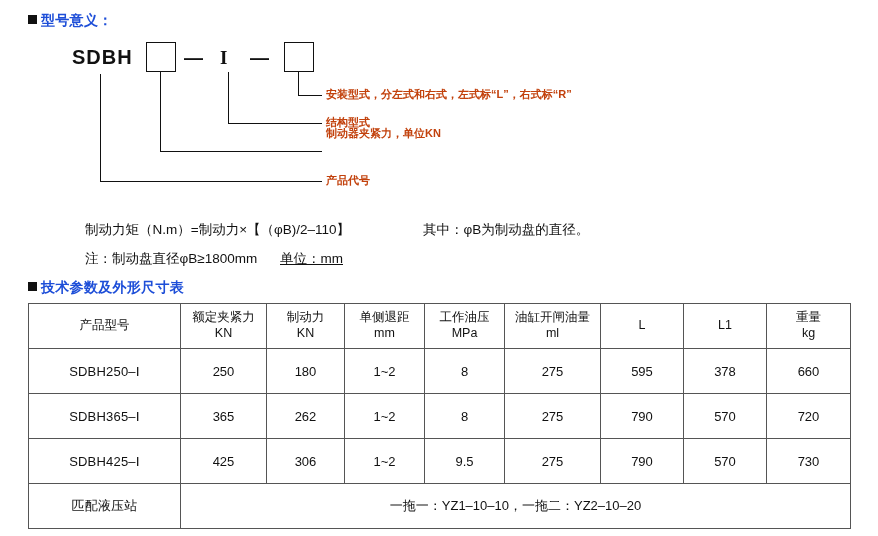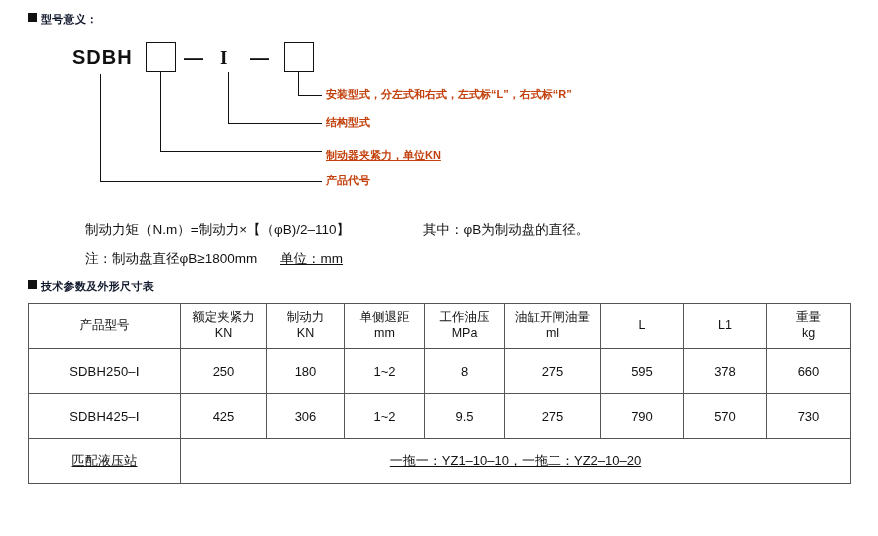--- a/index.html
+++ b/index.html
@@ -12,24 +12,24 @@
     height: 536px;
     font-family: "Liberation Sans", "DejaVu Sans", sans-serif;
     color: #1a1a1a;
     position: relative;
     overflow: hidden;
   }
 
   
   .section-heading {
     position: absolute;
-    font-size: 11px;
+    font-size: 14px;
     font-weight: bold;
     letter-spacing: 0.3px;
-    color: #0f172a;
+    color: #1d4ed8;
     white-space: nowrap;
   }
   .sq-marker {
     display: inline-block;
     width: 9px;
     height: 9px;
     background: #111;
     margin-right: 4px;
     vertical-align: 1px;
   }
@@ -103,21 +103,21 @@
   #c1 { left: 326px; top: 53px; }
 
   
   #v2 { left: 228px; top: 38px; height: 52px; }
   #h2 { left: 228px; top: 89px; width: 94px; }
   #c2 { left: 326px; top: 81px; }
 
   
   #v3 { left: 160px; top: 38px; height: 80px; }
   #h3 { left: 160px; top: 117px; width: 162px; }
-  #c3 { left: 326px; top: 114px; text-decoration: underline; }
+  #c3 { left: 326px; top: 92px; }
 
   
   #v4 { left: 100px; top: 40px; height: 108px; }
   #h4 { left: 100px; top: 147px; width: 222px; }
   #c4 { left: 326px; top: 139px; }
 
   
   .formula-line {
     position: absolute;
     font-size: 13.5px;
@@ -157,21 +157,20 @@
     height: 44px;
     font-size: 13px;
   }
   #spec-table tbody tr td:first-child {
     letter-spacing: 0.2px;
   }
   .hdr-main { display: block; }
   .hdr-unit { display: block; }
   #hydraulic-row td {
     height: 44px;
-    text-decoration: underline;
   }
 </style>
 </head>
 <body>
 
 <div class="section-heading" id="heading-model">
   <span class="sq-marker"></span><span>型号意义：</span>
 </div>
 
 <div id="model-diagram">
@@ -268,20 +267,31 @@
       <td>250</td>
       <td>180</td>
       <td>1~2</td>
       <td>8</td>
       <td>275</td>
       <td>595</td>
       <td>378</td>
       <td>660</td>
     </tr>
     <tr>
+      <td>SDBH365–Ⅰ</td>
+      <td>365</td>
+      <td>262</td>
+      <td>1~2</td>
+      <td>8</td>
+      <td>275</td>
+      <td>790</td>
+      <td>570</td>
+      <td>720</td>
+    </tr>
+    <tr>
       <td>SDBH425–Ⅰ</td>
       <td>425</td>
       <td>306</td>
       <td>1~2</td>
       <td>9.5</td>
       <td>275</td>
       <td>790</td>
       <td>570</td>
       <td>730</td>
     </tr>

